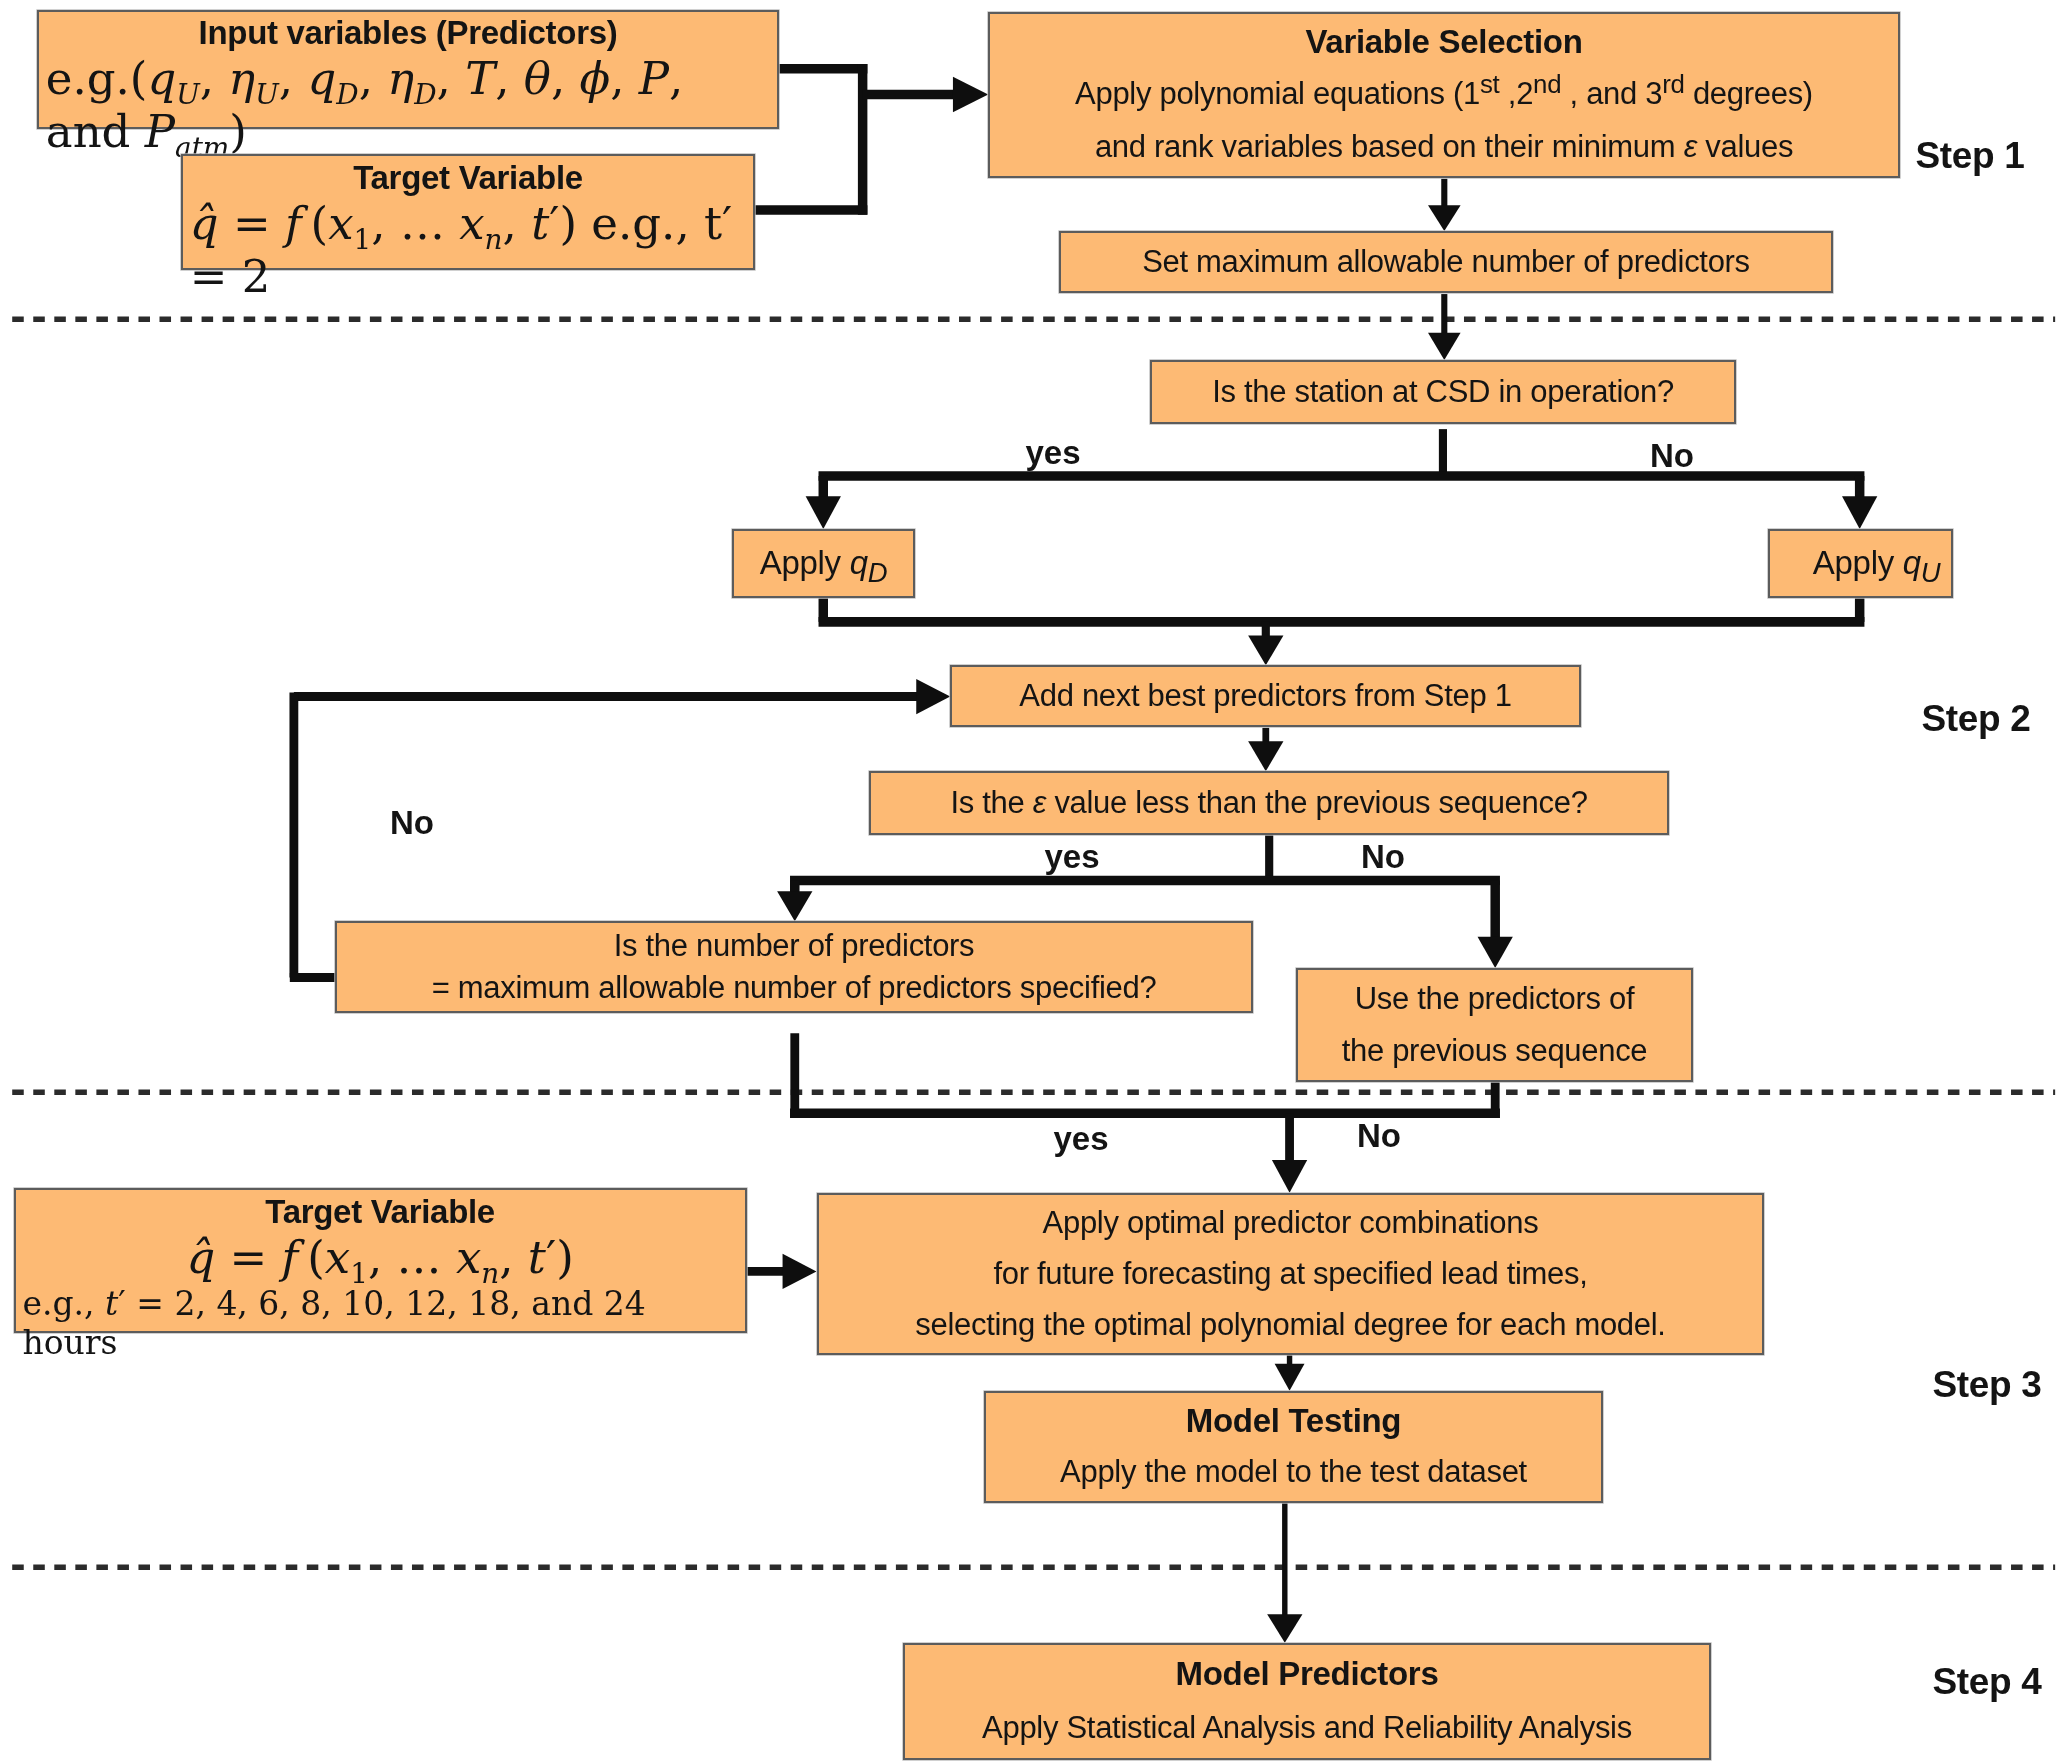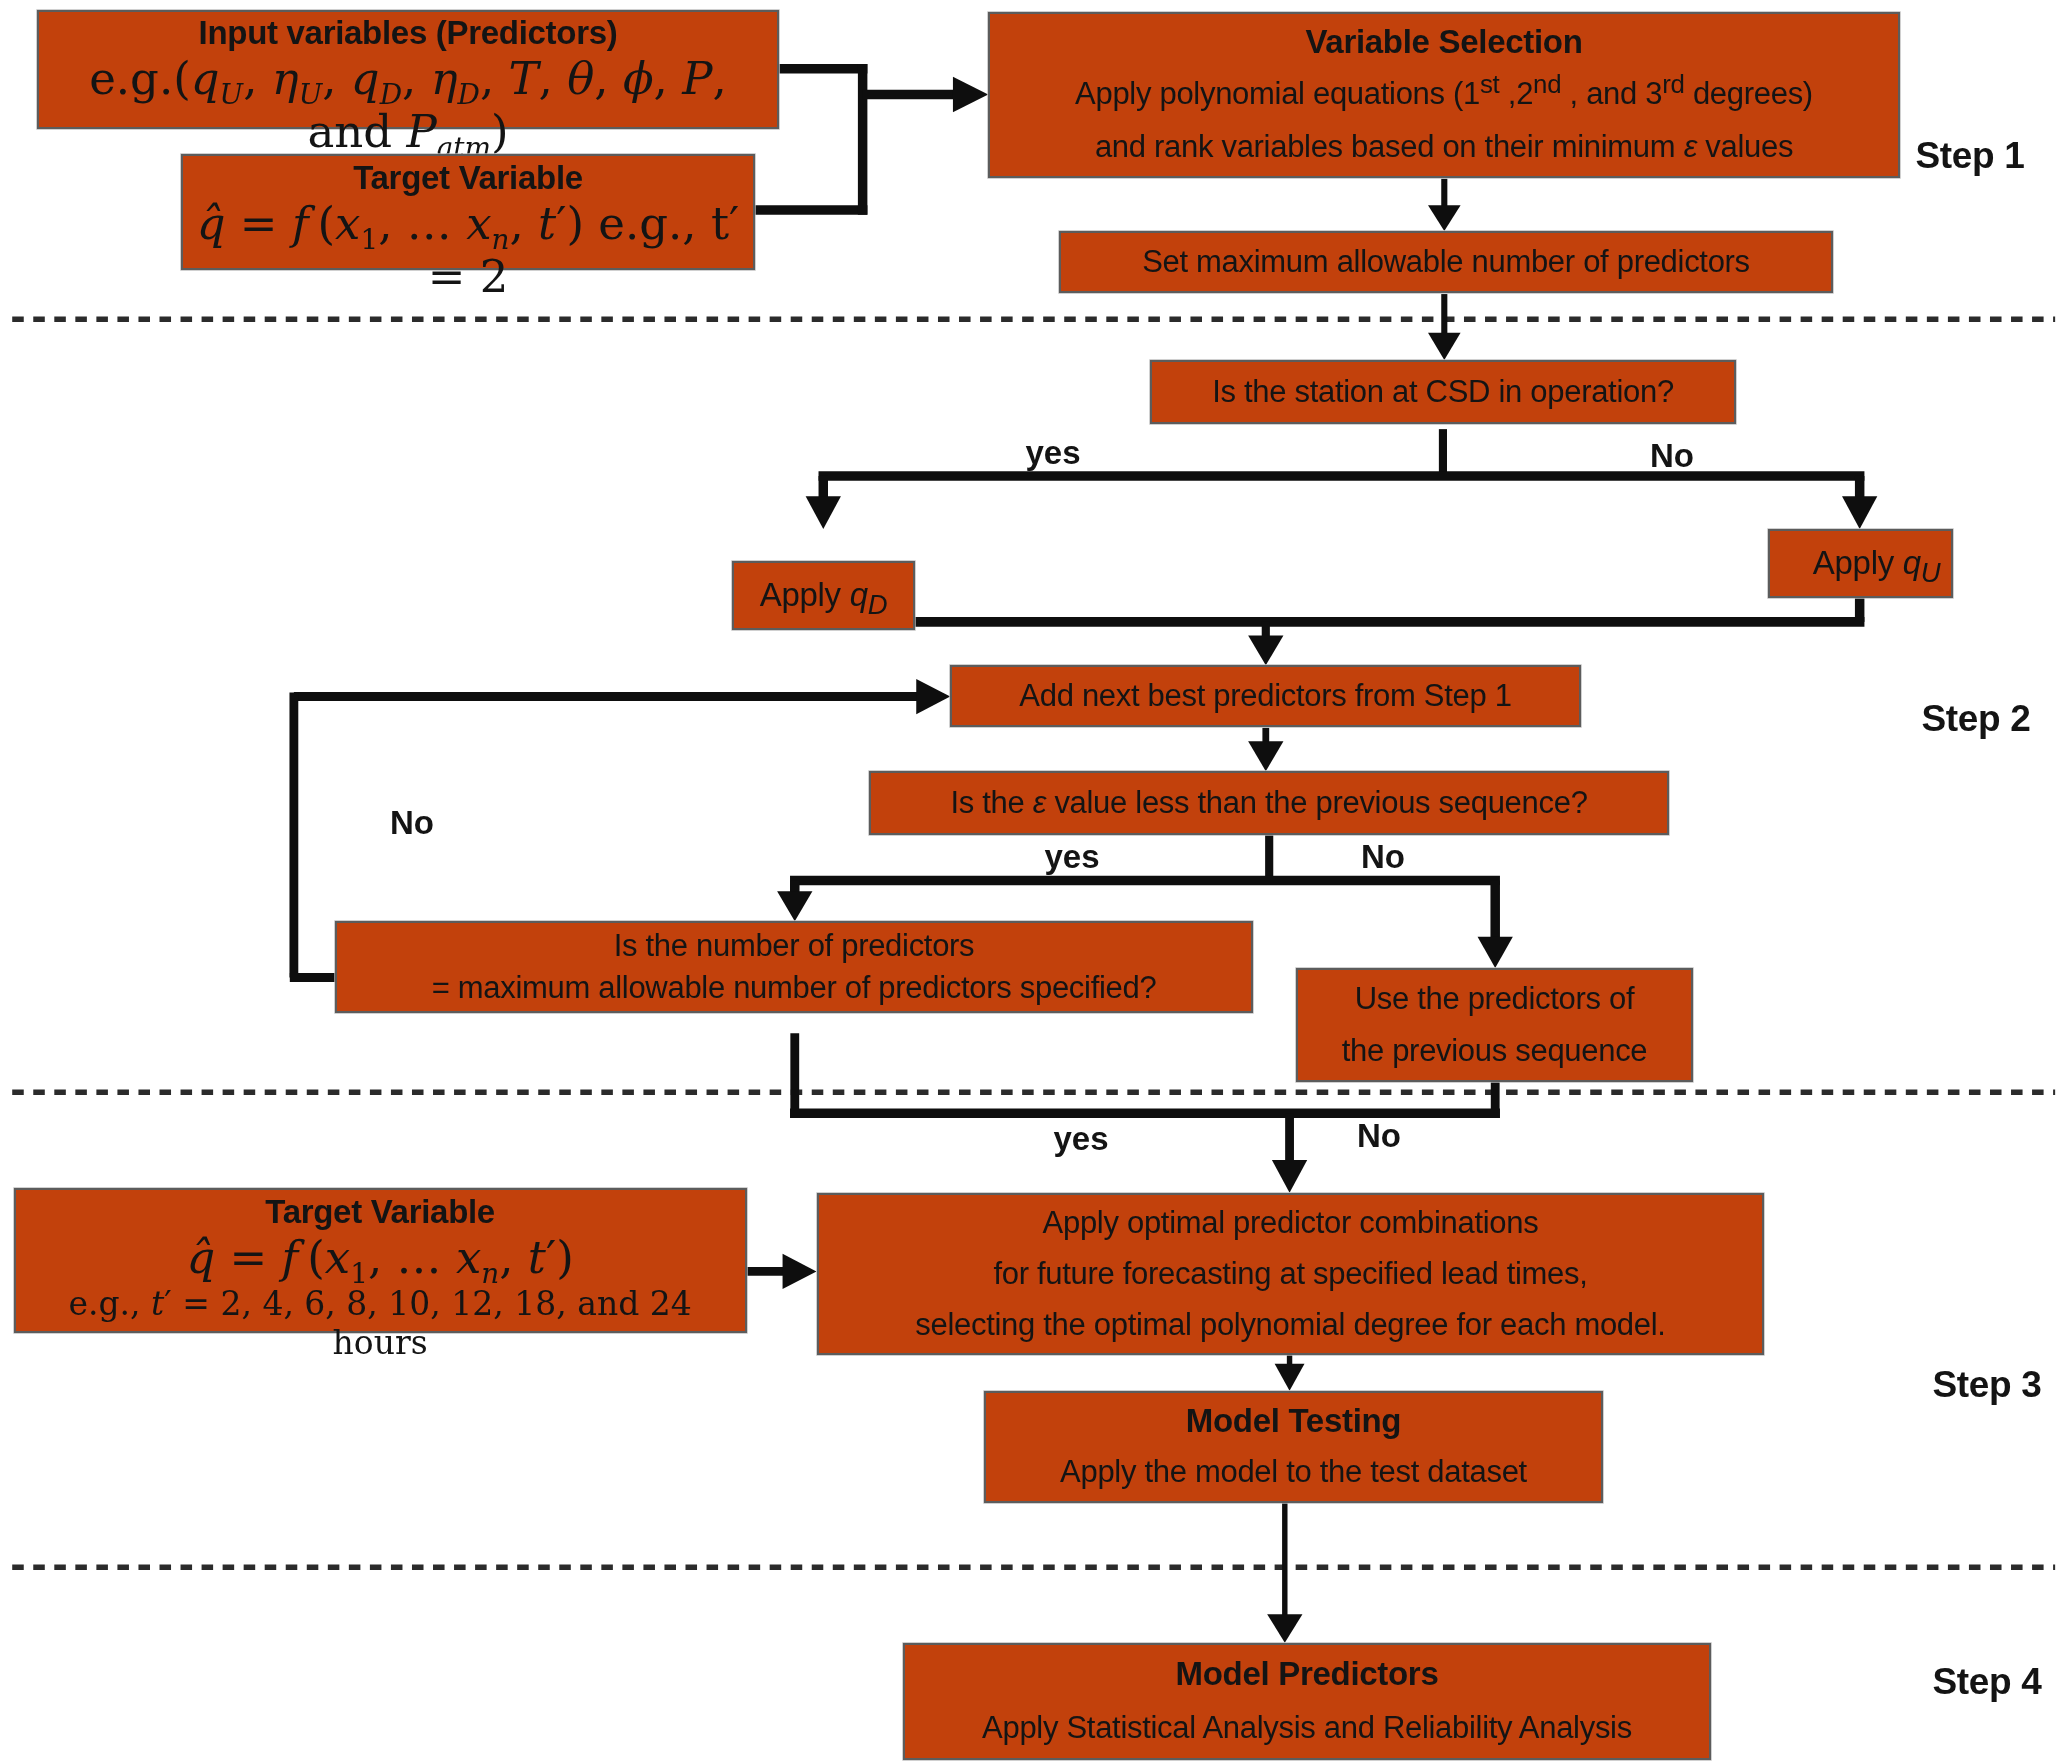--- a/index.html
+++ b/index.html
@@ -2,23 +2,23 @@
 <html style="font-size:11px"><head>
 <meta charset="utf-8">
 <style>
   html,body{margin:0;padding:0;background:#ffffff;}
   #fig{
     position:relative;width:2066px;height:1765px;background:#ffffff;overflow:hidden;
     font-family:"Liberation Sans","DejaVu Sans",sans-serif;color:#141414;
   }
   #connectors{position:absolute;left:0;top:0;width:2066px;height:1765px;z-index:1;}
   .box{
-    position:absolute;z-index:2;background:#c2410c;border:2px solid #5c5c5c;
+    position:absolute;z-index:2;background:#fdba74;border:2px solid #5c5c5c;
     box-sizing:border-box;display:flex;flex-direction:column;align-items:center;
-    justify-content:space-around;text-align:center;padding:2.7px 6.8px;
+    justify-content:space-around;padding:2.7px 6.8px;
     box-shadow:0 0 0 0.7px #bdbdbd;
   }
   .box-title{font-weight:bold;font-size:33px;letter-spacing:-0.3px;line-height:1.15;}
   .box-line{font-size:31px;letter-spacing:-0.3px;line-height:1.3;}
   .math{font-family:"DejaVu Serif","Liberation Serif",serif;font-size:45px;letter-spacing:0;}
   .math sub,.math sup{font-size:62%;}
   .box sub,.box sup{line-height:0;}
   .blabel{
     position:absolute;z-index:3;font-weight:bold;font-size:33px;
     transform:translate(-50%,-50%);white-space:nowrap;
@@ -116,21 +116,21 @@
   </div>
 
   <div class="box" style="left:1059px;top:231px;width:774px;height:62px;">
     <div class="box-line">Set maximum allowable number of predictors</div>
   </div>
 
   <div class="box" style="left:1150px;top:360px;width:586px;height:64px;">
     <div class="box-line">Is the station at CSD in operation?</div>
   </div>
 
-  <div class="box" style="left:732px;top:529px;width:183px;height:69px;margin-top:32px;">
+  <div class="box" style="left:732px;top:529px;width:183px;height:69px;">
     <div class="box-line" style="font-size:33px;">Apply <i>q<sub>D</sub></i></div>
   </div>
 
   <div class="box" style="left:1768px;top:529px;width:185px;height:69px;padding-left:39px;">
     <div class="box-line" style="font-size:33px;">Apply <i>q<sub>U</sub></i></div>
   </div>
 
   <div class="box" style="left:950px;top:665px;width:631px;height:62px;">
     <div class="box-line">Add next best predictors from Step 1</div>
   </div>

